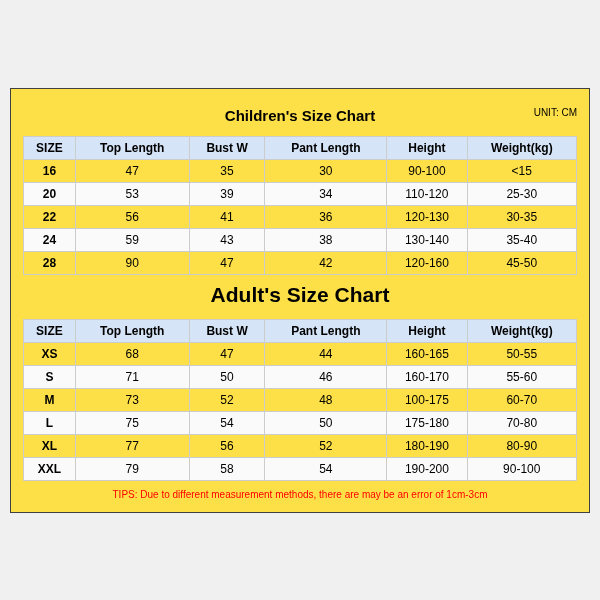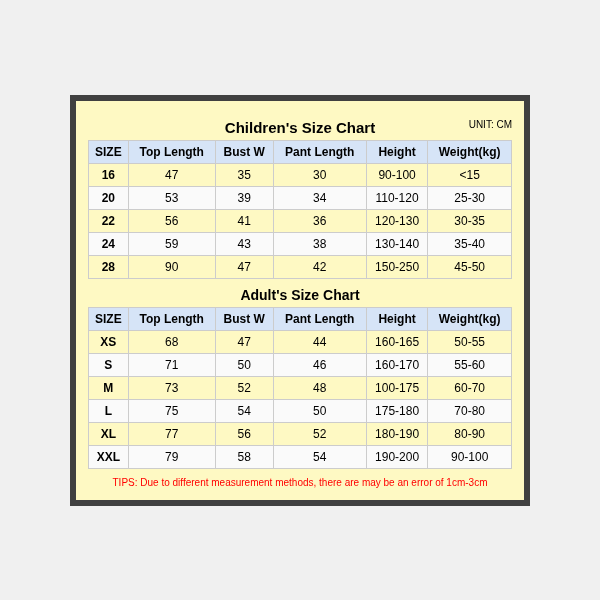--- a/index.html
+++ b/index.html
@@ -6,44 +6,45 @@
     body {
       font-family: Arial, sans-serif;
       background: #f0f0f0;
       display: flex;
       justify-content: center;
       align-items: center;
       width: 600px;
       min-height: 600px;
     }
     .chart-container {
-      background: #fef9c3;
-      border: 6px solid #404040;
+      background: #fde047;
+      border: 1px solid #404040;
       padding: 12px;
-      width: 460px;
+      width: 580px;
       margin: 10px;
     }
     .section-title {
       text-align: center;
       font-weight: bold;
       font-size: 15px;
       padding: 6px 0 4px 0;
       position: relative;
     }
     .unit-label {
       position: absolute;
       right: 0;
       top: 6px;
       font-size: 10px;
       font-weight: normal;
     }
     table {
       width: 100%;
       border-collapse: collapse;
       font-size: 12px;
+      margin-top: 8px;
     }
     th, td {
       border: 1px solid #ccc;
       text-align: center;
       padding: 4px 2px;
     }
     .children-header th {
       background-color: #d6e4f7;
       font-weight: bold;
       font-size: 12px;
@@ -53,21 +54,21 @@
       font-weight: bold;
       font-size: 12px;
     }
     .size-col {
       font-weight: bold;
       text-align: center;
     }
     .adult-section-title {
       text-align: center;
       font-weight: bold;
-      font-size: 14px;
+      font-size: 21px;
       padding: 8px 0 4px 0;
     }
     .tips {
       color: red;
       font-size: 10px;
       text-align: center;
       margin-top: 8px;
     }
     tr:nth-child(even) td {
       background-color: #fafafa;
@@ -125,21 +126,21 @@
           <td>43</td>
           <td>38</td>
           <td>130-140</td>
           <td>35-40</td>
         </tr>
         <tr>
           <td class="size-col">28</td>
           <td>90</td>
           <td>47</td>
           <td>42</td>
-          <td>150-250</td>
+          <td>120-160</td>
           <td>45-50</td>
         </tr>
       </tbody>
   </table>
 
   <div class="adult-section-title">
     <span>Adult's Size Chart</span>
   </div>
 
   <table>

